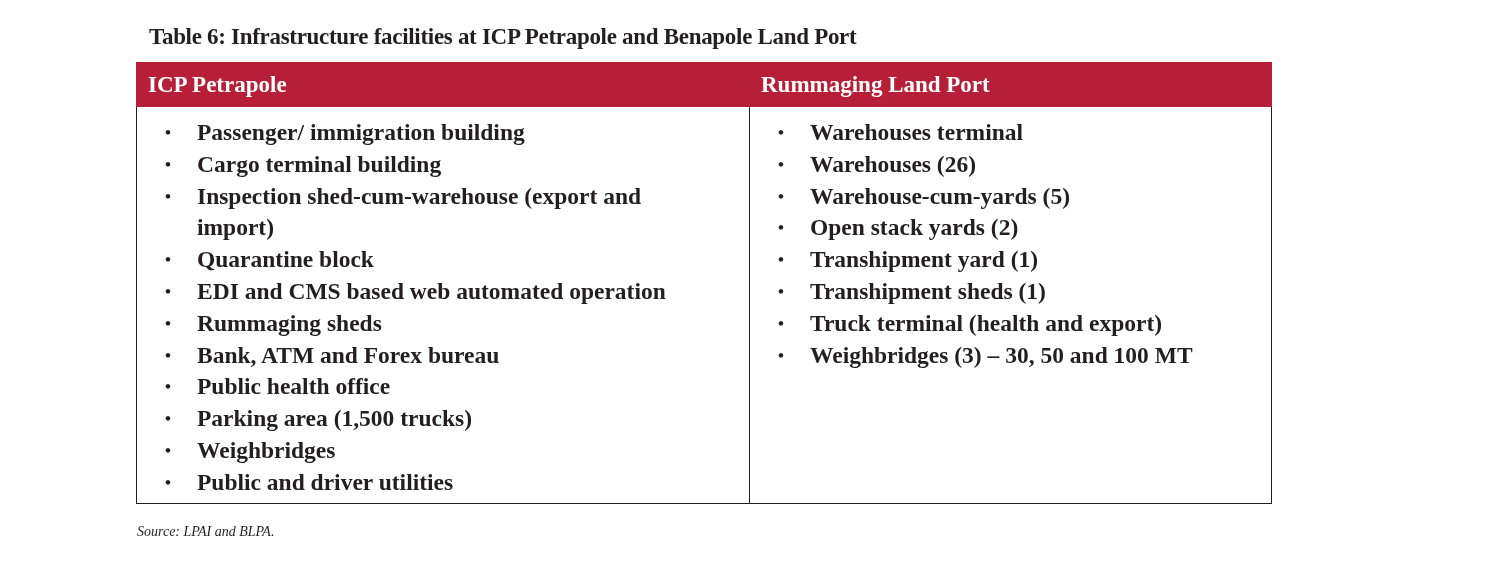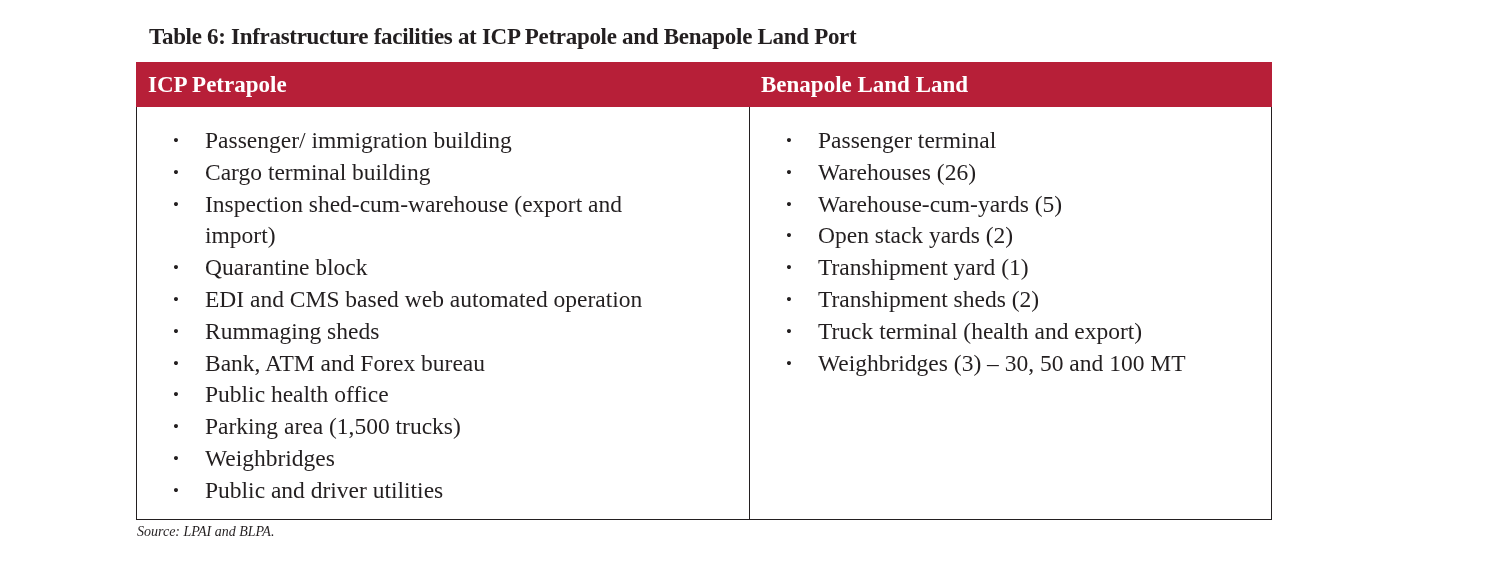--- a/index.html
+++ b/index.html
@@ -7,40 +7,40 @@
          font-family: "Liberation Serif", "DejaVu Serif", serif; color: #231f20; }
   .title { position: absolute; left: 137px; top: 12px; font-size: 23px; font-weight: bold;
            letter-spacing: -0.3px; margin: 12px; }
   .tbl { position: absolute; left: 136px; top: 62px; width: 1136px; height: 433px;
          border-collapse: collapse; table-layout: fixed; }
   .tbl th { background: #b71f38; color: #ffffff; text-align: left; font-weight: bold;
             font-size: 23px; height: 43px; padding: 0 0 0 11px; border: 1px solid #b71f38;
             vertical-align: middle; }
   .tbl th + th { border-left: 1px solid #ffffff; }
   .tbl td { border: 1.5px solid #231f20; vertical-align: top; padding: 0; }
-  ul { margin: 12px; padding: 6px 0 0 0; list-style: none; }
+  ul { margin: 4px; padding: 6px 0 0 0; list-style: none; font-weight: bold; }
   li { position: relative; font-size: 23.5px; line-height: 31.8px; padding-left: 56px; }
   li::before { content: "\2022"; position: absolute; left: 24px; top: 0; font-size: 17px; }
   .col1 { width: 613px; }
   .src { position: absolute; left: 137px; top: 524px; font-style: italic; font-size: 14px; }
 </style>
 </head>
 <body>
 
 <h1 class="title">Table 6: Infrastructure facilities at ICP Petrapole and Benapole Land Port</h1>
 
 <table class="tbl">
   <colgroup>
       <col class="col1">
       <col>
     </colgroup>
   <thead>
     <tr>
       <th>ICP Petrapole</th>
-      <th>Benapole Land Land</th>
+      <th>Rummaging Land Port</th>
     </tr>
   </thead>
   <tbody>
     <tr>
       <td>
         <ul>
           <li>Passenger/ immigration building</li>
           <li>Cargo terminal building</li>
           <li style="padding-right:70px">Inspection shed-cum-warehouse (export and import)</li>
           <li>Quarantine block</li>
@@ -48,26 +48,26 @@
           <li>Rummaging sheds</li>
           <li>Bank, ATM and Forex bureau</li>
           <li>Public health office</li>
           <li>Parking area (1,500 trucks)</li>
           <li>Weighbridges</li>
           <li>Public and driver utilities</li>
         </ul>
       </td>
       <td>
         <ul>
-          <li>Passenger terminal</li>
+          <li>Warehouses terminal</li>
           <li>Warehouses (26)</li>
           <li>Warehouse-cum-yards (5)</li>
           <li>Open stack yards (2)</li>
           <li>Transhipment yard (1)</li>
-          <li>Transhipment sheds (2)</li>
+          <li>Transhipment sheds (1)</li>
           <li>Truck terminal (health and export)</li>
           <li>Weighbridges (3) – 30, 50 and 100 MT</li>
         </ul>
       </td>
     </tr>
   </tbody>
 </table>
 
 <div class="src">Source: LPAI and BLPA.</div>
 

